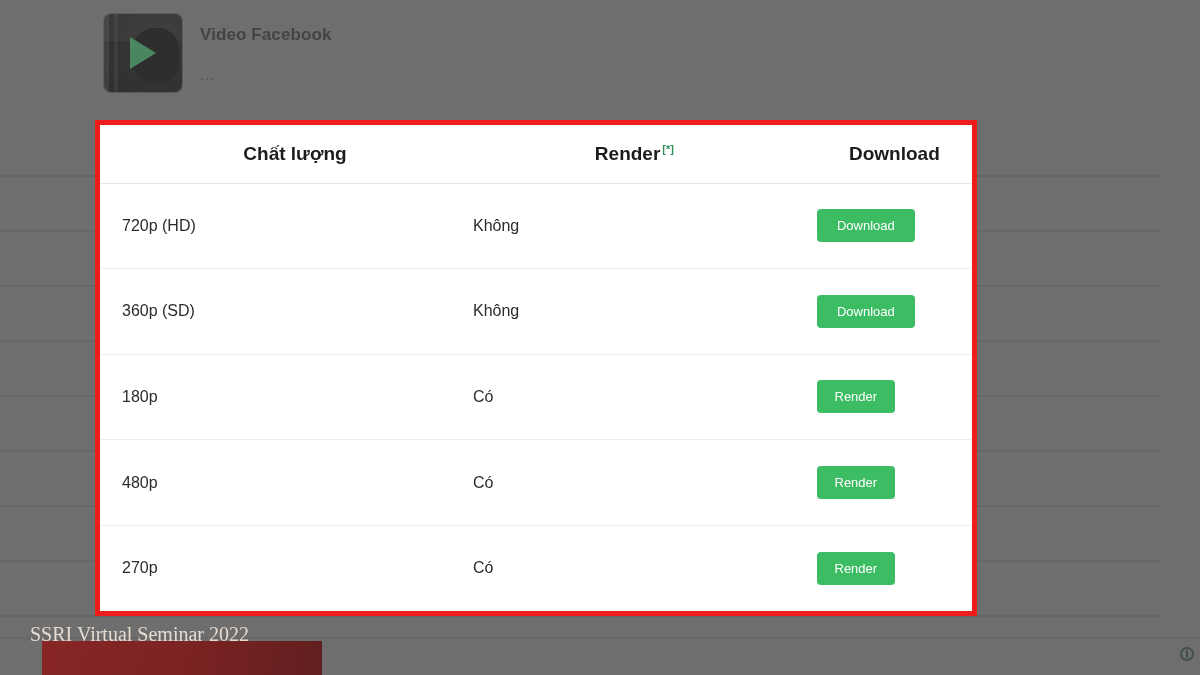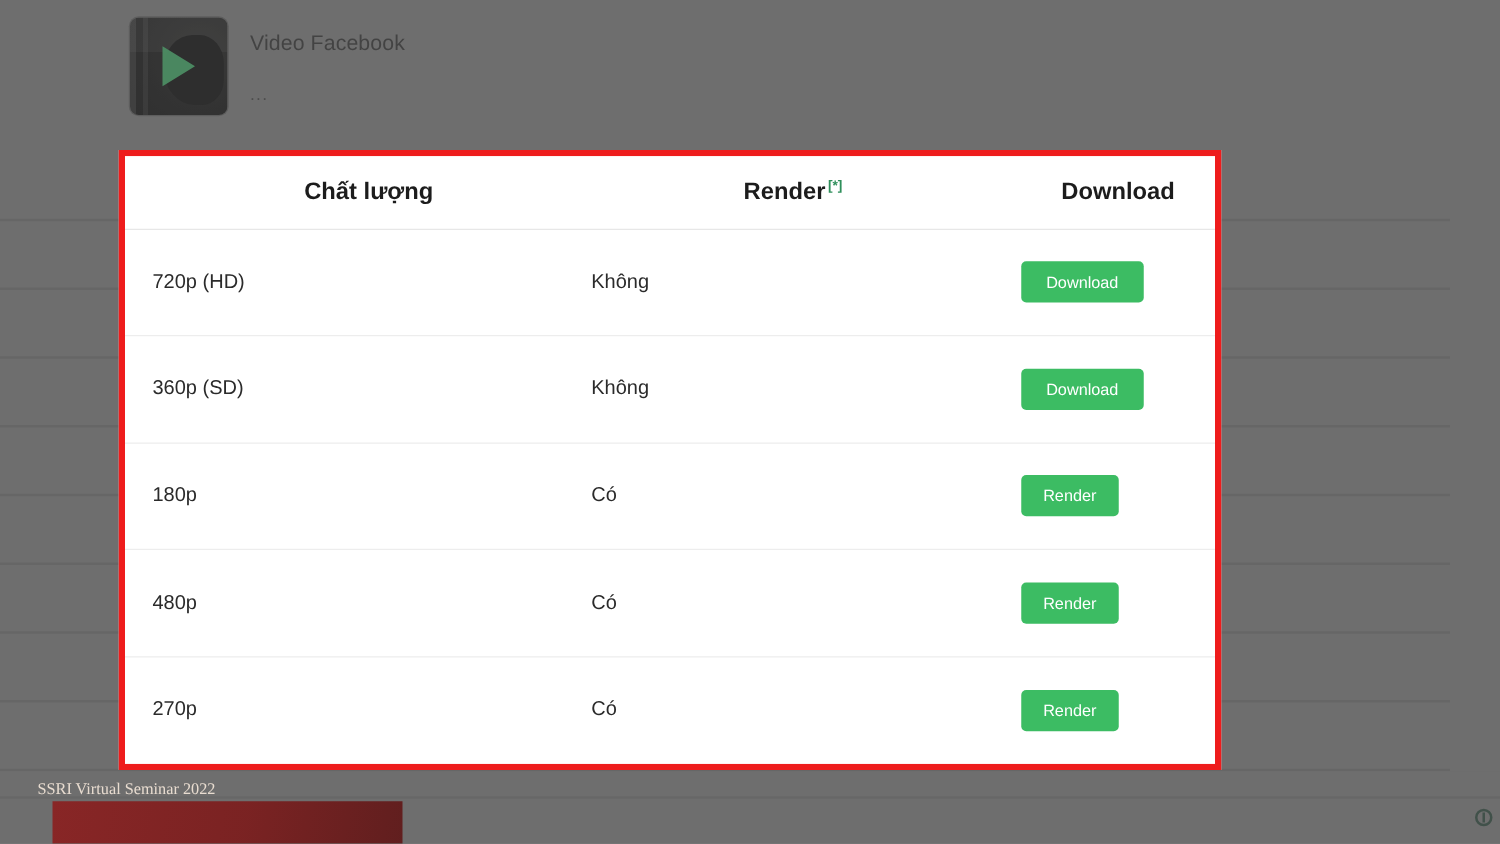--- a/index.html
+++ b/index.html
@@ -69,21 +69,21 @@
     left: 50%; top: 50%;
     transform: translate(-50%,-50%);
     width: 0; height: 0;
     border-left: 26px solid #3aa45f;
     border-top: 16px solid transparent;
     border-bottom: 16px solid transparent;
     opacity: .92;
   }
   #video-title {
     font-size: 17px;
-    font-weight: normal;
+    font-weight: bold;
     color: #2a2a2a;
     letter-spacing: .1px;
     margin-top: 11px;
   }
   #video-sub {
     font-size: 14px;
     color: #3a3a3a;
     letter-spacing: 1px;
     margin-top: 22px;
   }
@@ -174,21 +174,21 @@
     width: 280px;
     height: 34px;
     background: linear-gradient(100deg, #8e1616 0%, #7d1212 55%, #5e0d0d 100%);
     opacity: .82;
   }
   #seminar-text {
     position: absolute;
     left: 30px;
     top: 6px;
     font-family: "Liberation Serif", serif;
-    font-size: 13px;
+    font-size: 20px;
     color: #e8dcd0;
     white-space: nowrap;
   }
   #strip-divider {
     position: absolute;
     left: 0; top: 20px;
     width: 1200px; height: 2px;
     background: rgba(0,0,0,.06);
   }
   #player-control-icon {

